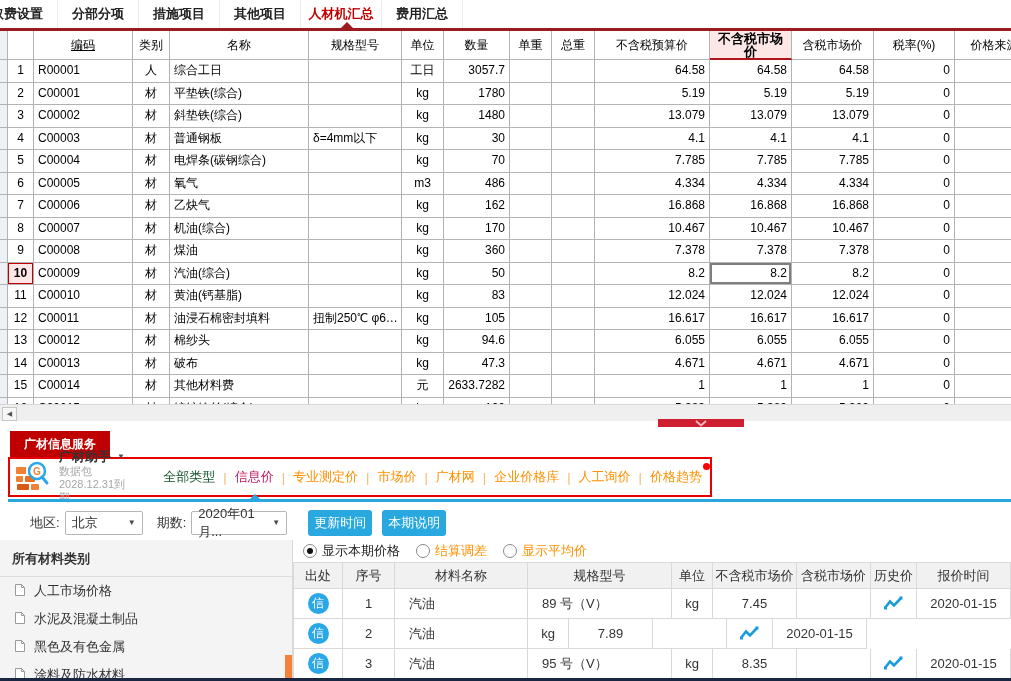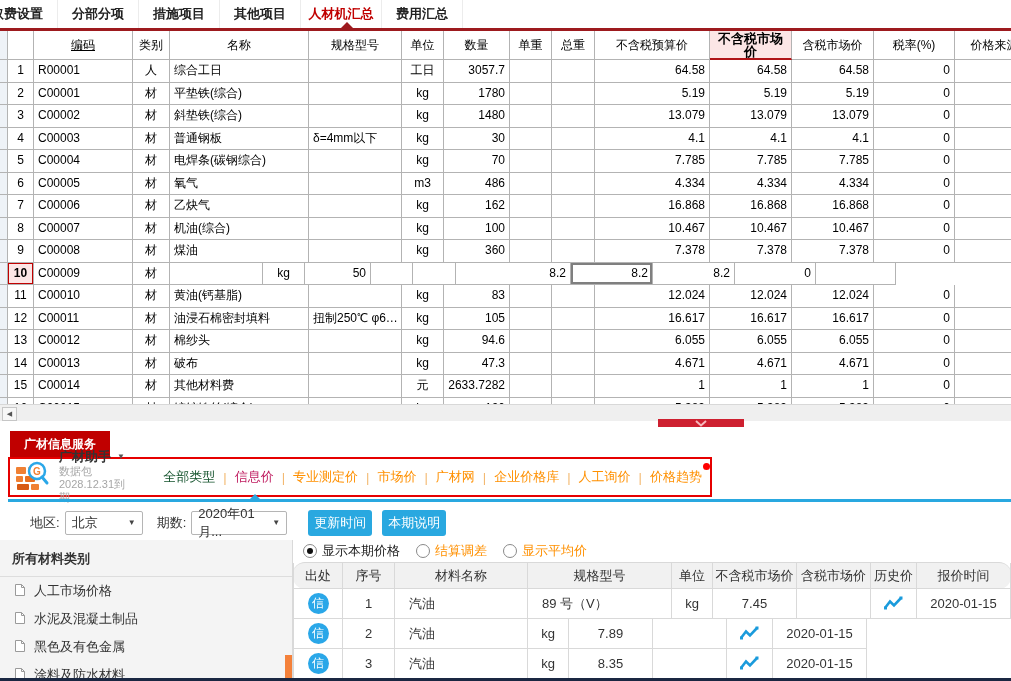--- a/index.html
+++ b/index.html
@@ -86,21 +86,21 @@
   .vthumb{position:absolute;right:0;bottom:0;width:7px;height:26px;background:#f4813a;}
 
   .pricepanel{flex:1;background:#fff;overflow:hidden;}
   .radiorow{display:flex;align-items:center;height:22px;padding-left:10px;font-size:13px;color:#222;}
   .radio{display:flex;align-items:center;margin-right:16px;cursor:pointer;}
   .rdot{width:14px;height:14px;border:1px solid #8a8a8a;border-radius:50%;margin-right:5px;
       box-sizing:border-box;background:#fff;position:relative;flex:none;}
   .rdot.on::after{content:"";position:absolute;left:3px;top:3px;width:6px;height:6px;border-radius:50%;background:#111;}
   .rlabel.orange{color:#ff9000;}
 
-  .prow{display:flex;height:30px;border-radius:12px;}
+  .prow{display:flex;height:30px;}
   .phead{height:26px;background:#f1f1f1;border-top:1px solid #d9d9d9;}
   .pc{box-sizing:border-box;border-right:1px solid #d9d9d9;border-bottom:1px solid #d9d9d9;
       font-size:13px;color:#333;display:flex;align-items:center;justify-content:center;overflow:hidden;flex:none;}
   .pc.ltxt{justify-content:flex-start;padding-left:14px;}
   .badge{width:21px;height:21px;border-radius:50%;background:#2aa7e8;color:#fff;font-size:12px;
       display:flex;align-items:center;justify-content:center;cursor:pointer;}
   .histico{cursor:pointer;display:flex;align-items:center;}
 
   .navybar{position:absolute;left:0;bottom:0;width:1011px;height:3px;background:#1a2742;z-index:40;}
 </style>
@@ -259,21 +259,21 @@
         <div class="gc l" style="width: 80px;"></div>
       </div>
       <div class="grow">
         <div class="gc sel8"></div>
         <div class="gc rn">8</div>
         <div class="gc l" style="width: 99px;">C00007</div>
         <div class="gc c" style="width: 37px;">材</div>
         <div class="gc l" style="width: 139px;">机油(综合)</div>
         <div class="gc l" style="width: 93px;"></div>
         <div class="gc c" style="width: 42px;">kg</div>
-        <div class="gc r" style="width: 66px;">100</div>
+        <div class="gc r" style="width: 66px;">170</div>
         <div class="gc r" style="width: 42px;"></div>
         <div class="gc r" style="width: 43px;"></div>
         <div class="gc r" style="width: 115px;">10.467</div>
         <div class="gc r" style="width: 82px;">10.467</div>
         <div class="gc r" style="width: 82px;">10.467</div>
         <div class="gc r" style="width: 81px;">0</div>
         <div class="gc l" style="width: 80px;"></div>
       </div>
       <div class="grow">
         <div class="gc sel8"></div>
@@ -290,20 +290,21 @@
         <div class="gc r" style="width: 82px;">7.378</div>
         <div class="gc r" style="width: 82px;">7.378</div>
         <div class="gc r" style="width: 81px;">0</div>
         <div class="gc l" style="width: 80px;"></div>
       </div>
       <div class="grow">
         <div class="gc sel8"></div>
         <div class="gc rn act">10</div>
         <div class="gc l" style="width: 99px;">C00009</div>
         <div class="gc c" style="width: 37px;">材</div>
+        <div class="gc l" style="width: 139px;">汽油(综合)</div>
         <div class="gc l" style="width: 93px;"></div>
         <div class="gc c" style="width: 42px;">kg</div>
         <div class="gc r" style="width: 66px;">50</div>
         <div class="gc r" style="width: 42px;"></div>
         <div class="gc r" style="width: 43px;"></div>
         <div class="gc r" style="width: 115px;">8.2</div>
         <div class="gc r selcell" style="width: 82px;">8.2</div>
         <div class="gc r" style="width: 82px;">8.2</div>
         <div class="gc r" style="width: 81px;">0</div>
         <div class="gc l" style="width: 80px;"></div>
@@ -587,20 +588,21 @@
               </span>
             </div>
             <div class="pc" style="width: 94px;">2020-01-15</div>
           </div>
           <div class="prow">
             <div class="pc" style="width: 50px; border-left: 1px solid rgb(217, 217, 217);">
               <span class="badge">信</span>
             </div>
             <div class="pc" style="width: 52px;">3</div>
             <div class="pc ltxt" style="width: 133px;">汽油</div>
+            <div class="pc ltxt" style="width: 144px;">95 号（V）</div>
             <div class="pc" style="width: 41px;">kg</div>
             <div class="pc" style="width: 84px;">8.35</div>
             <div class="pc" style="width: 74px;"></div>
             <div class="pc" style="width: 46px;">
               <span class="histico">
                 <svg width="22" height="17" viewBox="0 0 22 17">
                   <polyline points="2,13 7,6.5 11,10.5 18,3" fill="none" stroke="#1a9bdc" stroke-width="2.6"></polyline>
                   <rect x="1" y="11.5" width="3" height="3" fill="#1a9bdc"></rect>
                   <rect x="16.5" y="1.5" width="3" height="3" fill="#1a9bdc"></rect>
                 </svg>

